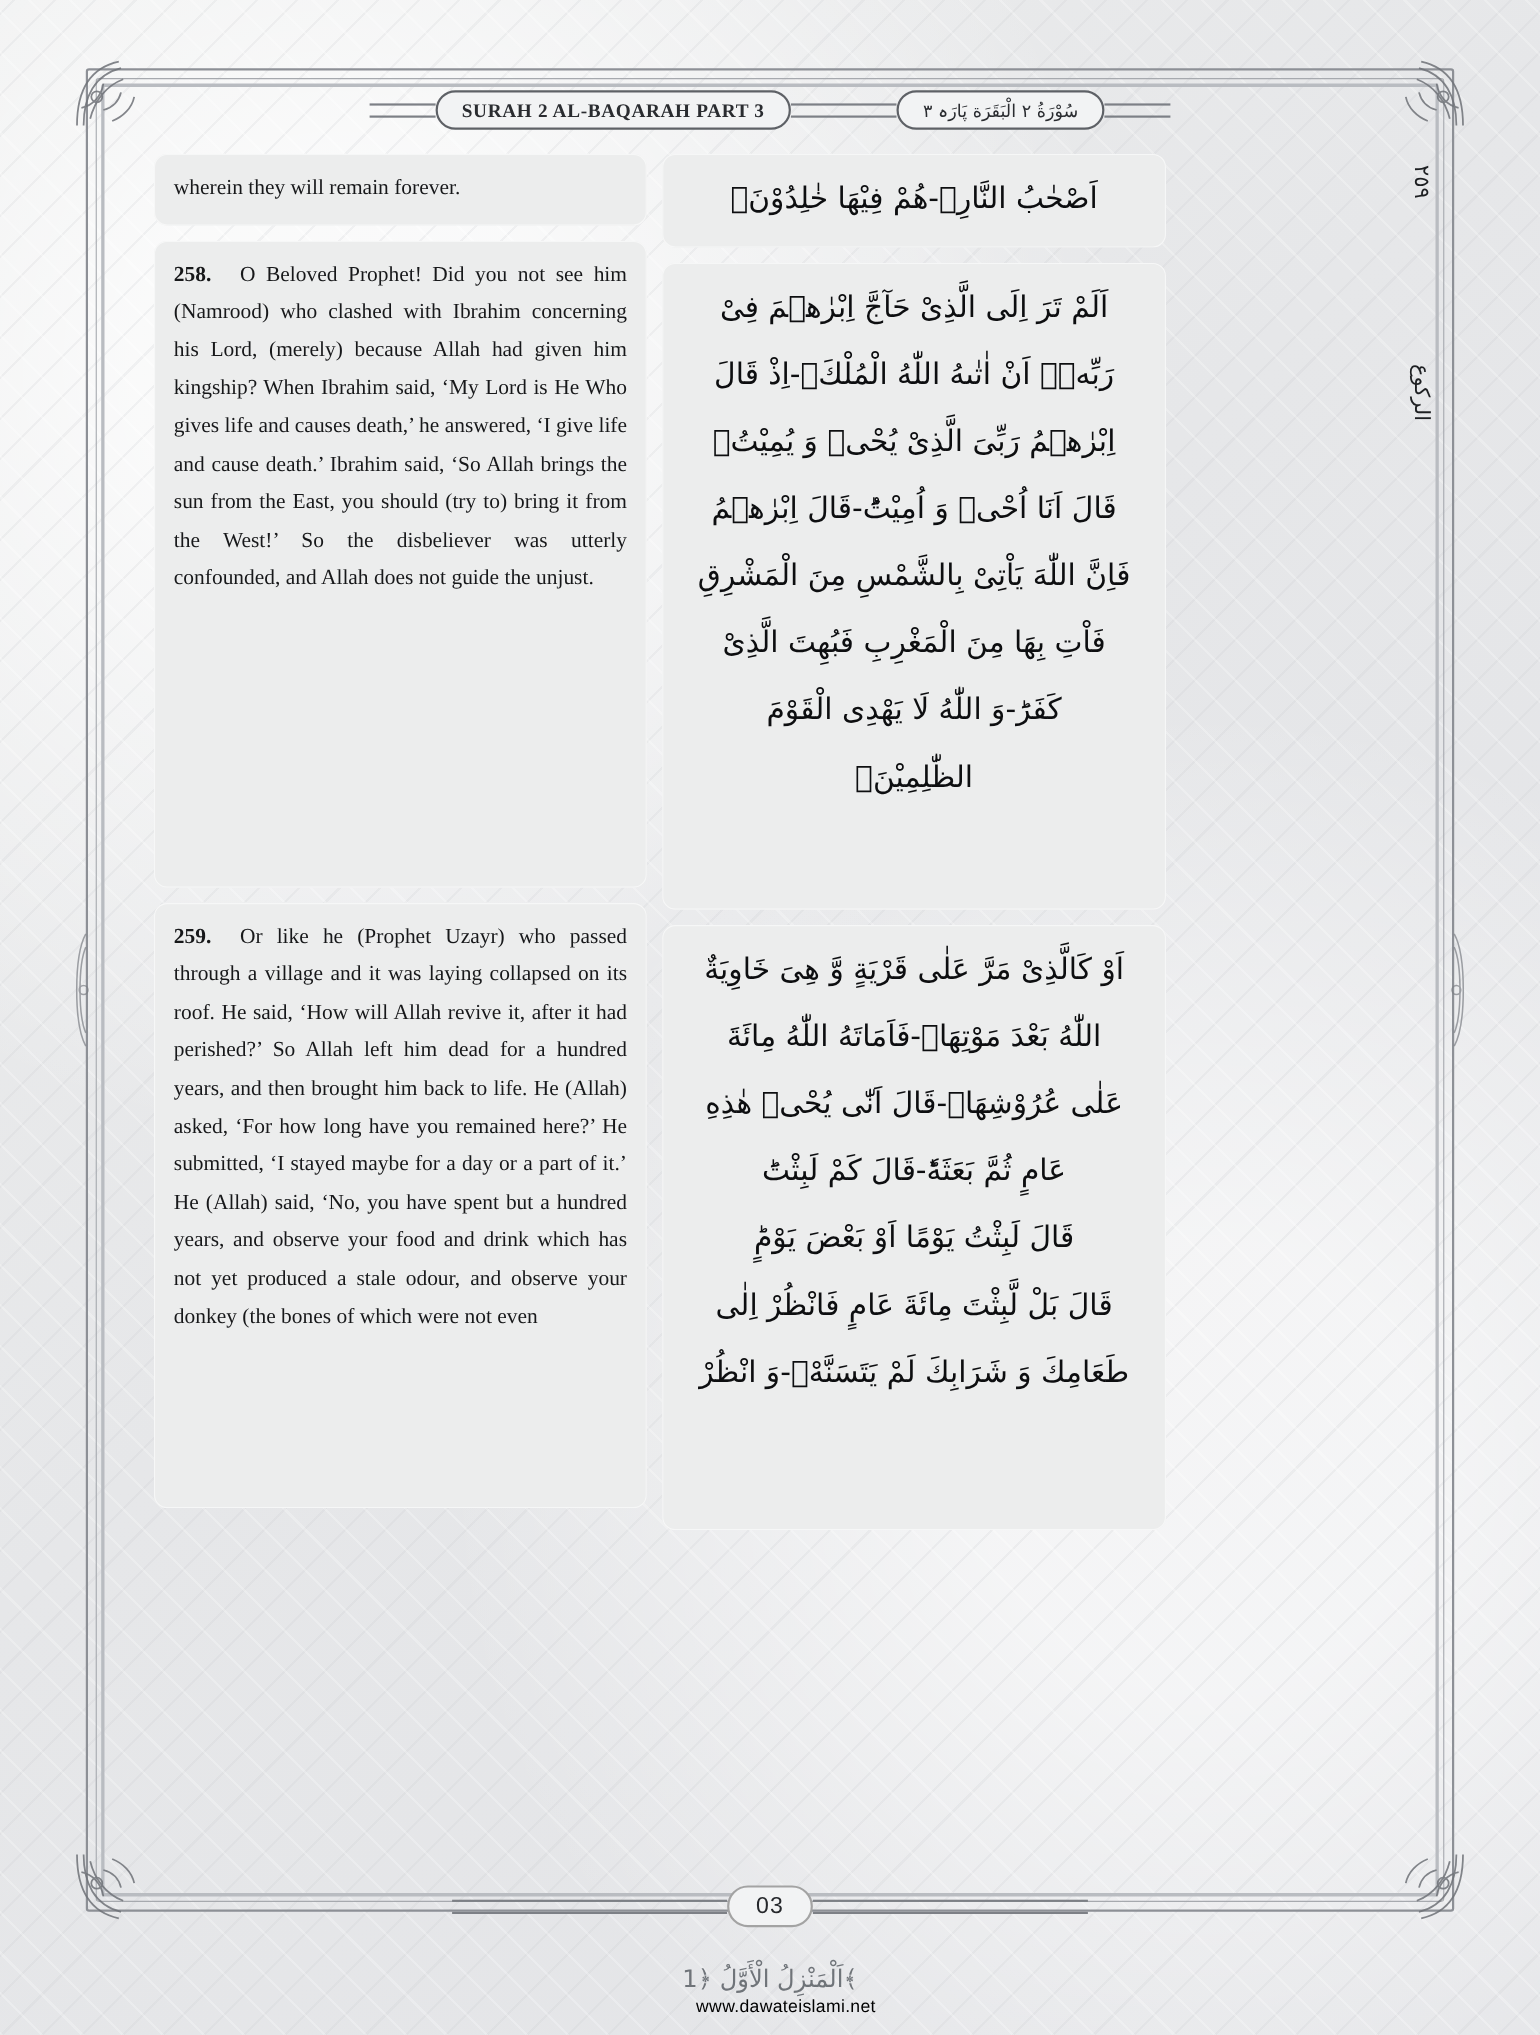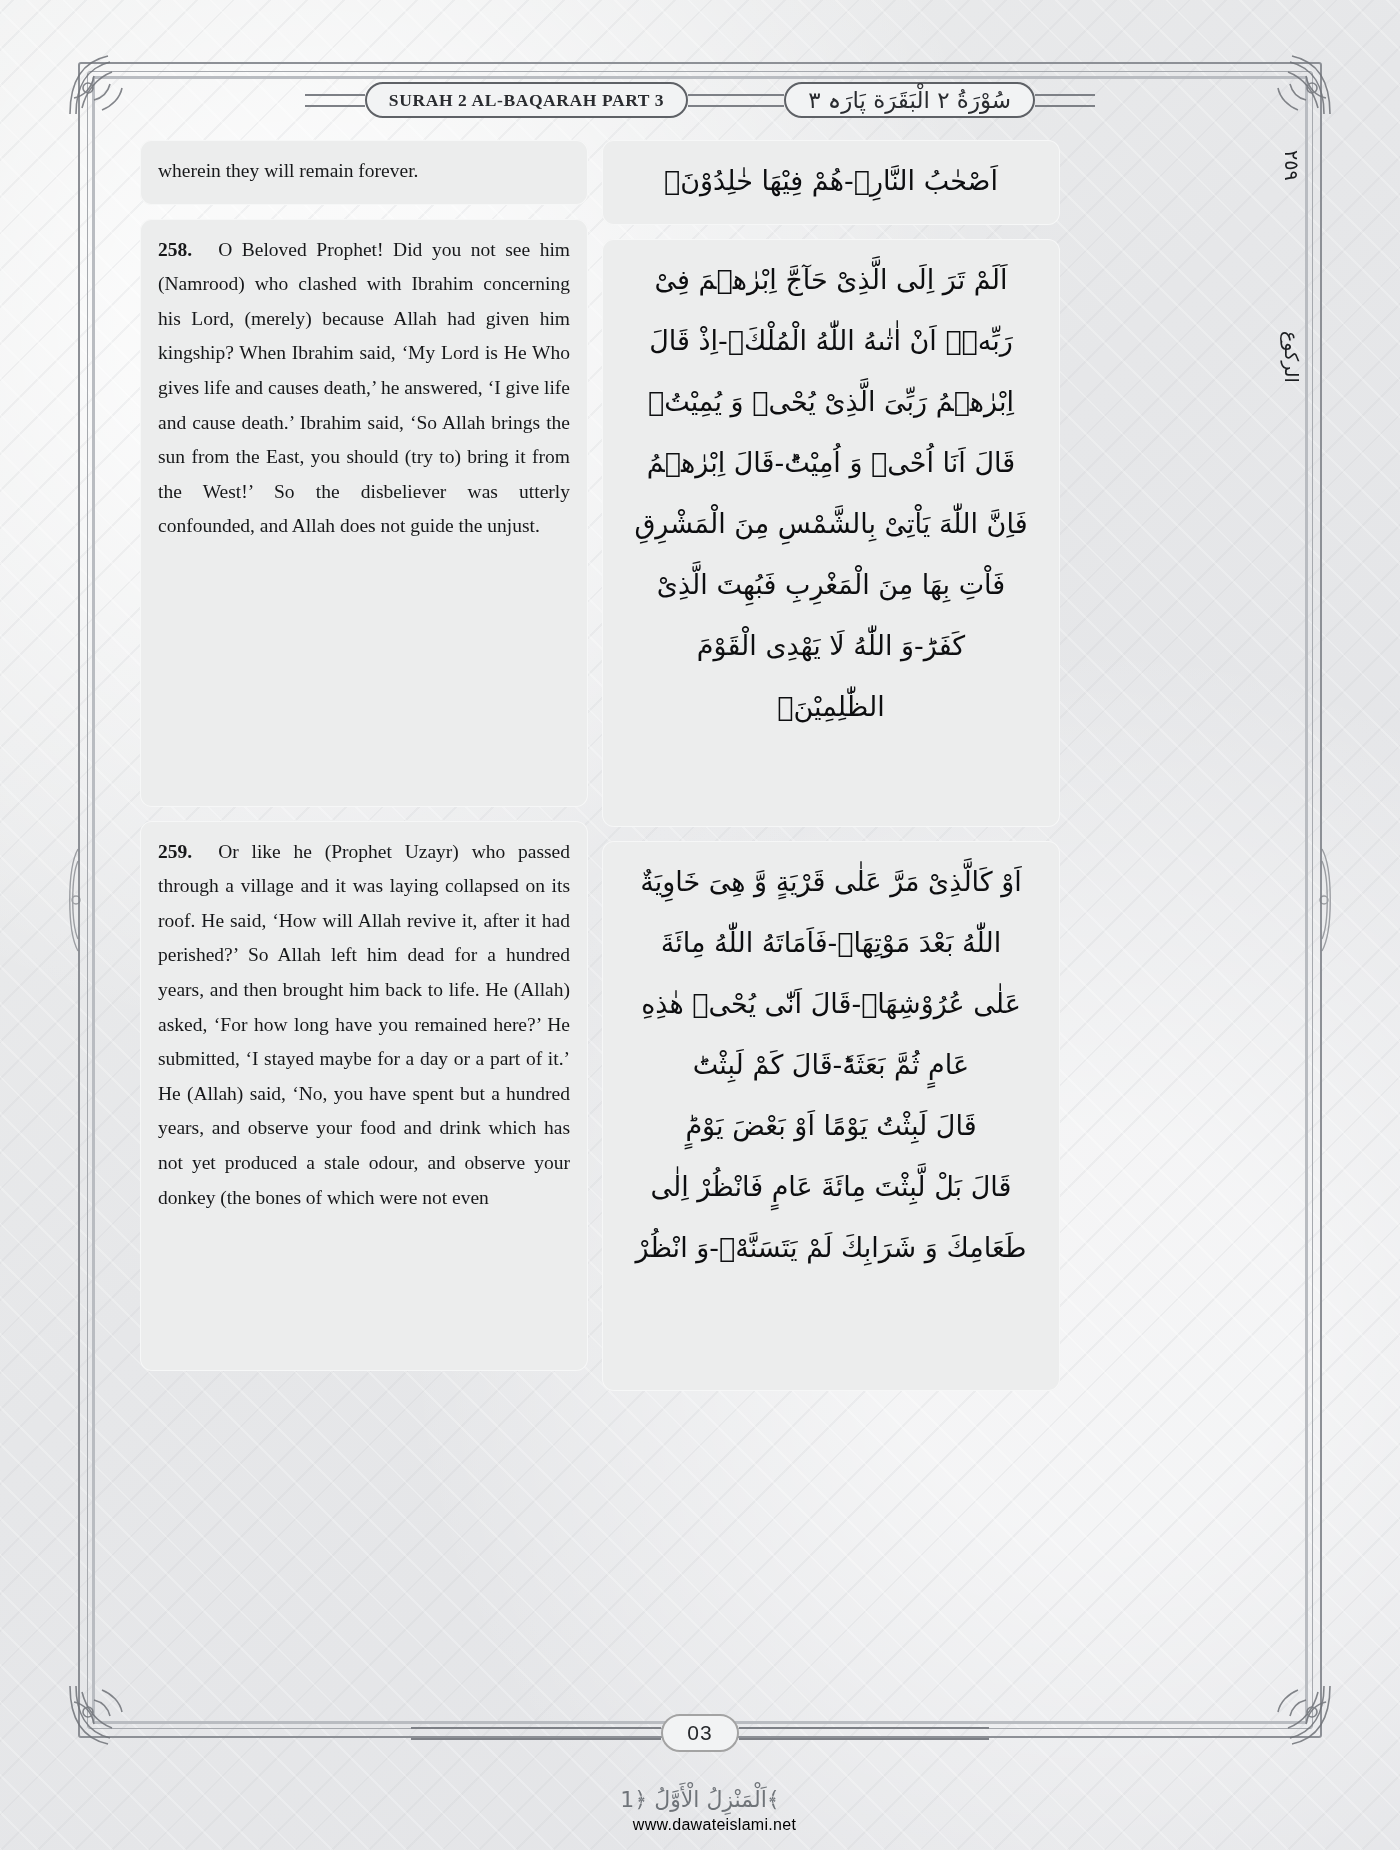--- a/index.html
+++ b/index.html
@@ -90,21 +90,21 @@
   }
   .pill-title{
     font-size:17.5px;
     letter-spacing:.6px;
     color:#2a2c30;
     font-family:"Liberation Serif", serif;
     font-variant:small-caps;
     font-weight:600;
   }
   .pill-arabic{
-    font-size:23px;
+    font-size:16px;
     color:#2a2c30;
     direction:rtl;
     font-family:"DejaVu Sans", sans-serif;
   }
 
   
   .body-cols{
     position:absolute;
     left:140px;top:140px;
     width:920px;

